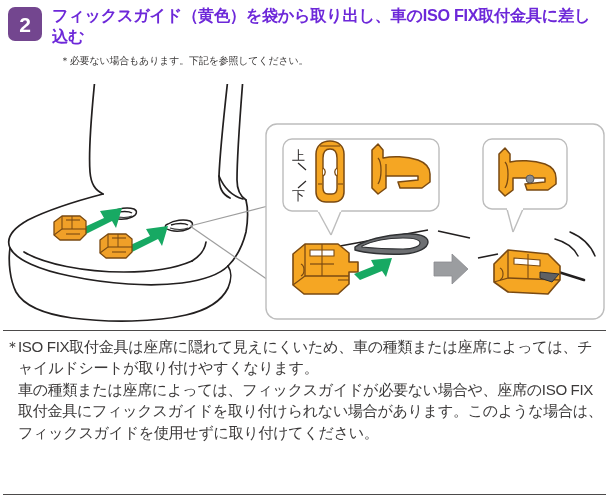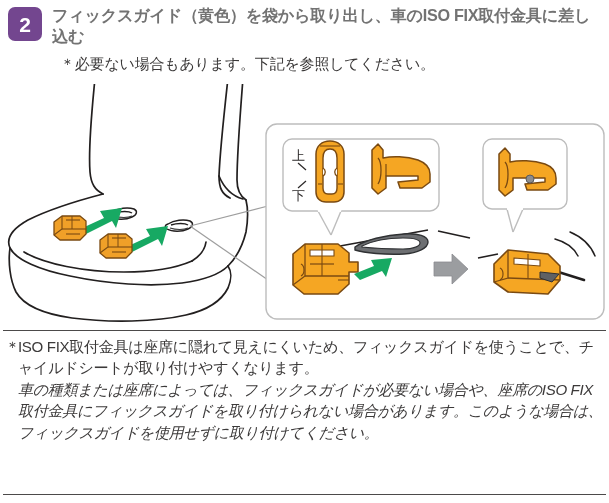--- a/index.html
+++ b/index.html
@@ -47,30 +47,30 @@
   }
   .step-title {
     position: absolute;
     left: 52px;
     top: 5px;
     width: 552px;
     font-size: 16.2px;
     font-weight: bold;
     line-height: 1.32;
     letter-spacing: -0.3px;
-    color: #737373;
+    color: #6d28d9;
   }
   .step-title .em {
     font-weight: bold;
   }
   .step-note {
     position: absolute;
     left: 60px;
     top: 55px;
-    font-size: 15px;
+    font-size: 10px;
     font-weight: normal;
     line-height: 1.2;
     letter-spacing: -0.2px;
     color: #3a3838;
   }
 
   
   .illustration {
     position: absolute;
     left: 0;
@@ -110,21 +110,20 @@
   }
   .footnote .marker {
     position: absolute;
     left: 0;
     top: 0;
     font-size: 15.1px;
     color: #3c3a3a;
   }
   .footnote.no-marker {
     padding-left: 13px;
-    font-style: italic;
   }
 </style>
 </head>
 <body>
 
 <div class="step-header">
   <div class="step-badge">
     <span class="step-badge-num">2</span>
   </div>
   <div class="step-title">
@@ -313,21 +312,21 @@
   </g>
 
 </svg>
 </div>
 
 <div class="rule rule-top"></div>
 
 <div class="footnotes">
   <div class="footnote">
     <span class="marker">＊</span>
-    <span>ISO FIX取付金具は座席に隠れて見えにくいため、フィックスガイドを使うことで、チャイルドシートが取り付けやすくなります。</span>
+    <span>ISO FIX取付金具は座席に隠れて見えにくいため、車の種類または座席によっては、チャイルドシートが取り付けやすくなります。</span>
   </div>
   <div class="footnote no-marker">
     <span class="marker"></span>
     <span>車の種類または座席によっては、フィックスガイドが必要ない場合や、座席のISO FIX取付金具にフィックスガイドを取り付けられない場合があります。このような場合は、フィックスガイドを使用せずに取り付けてください。</span>
   </div>
 </div>
 
 <div class="rule rule-bottom"></div>
 
 </body></html>

